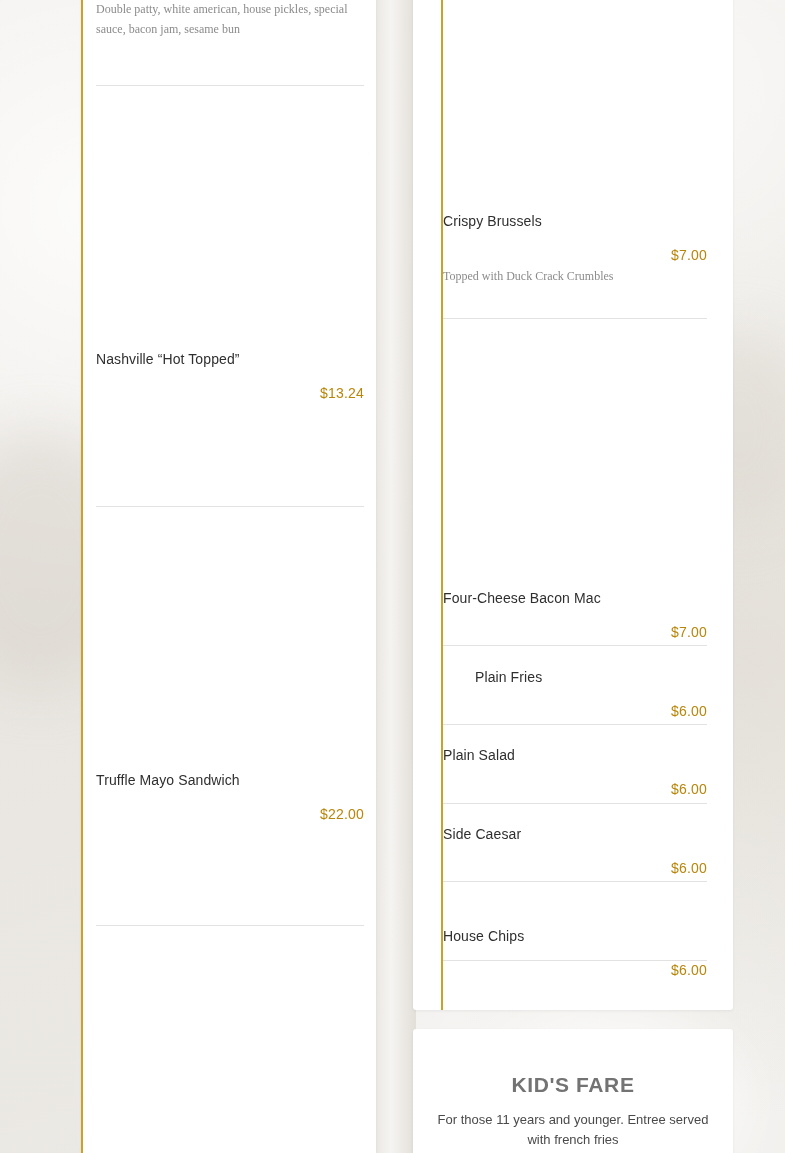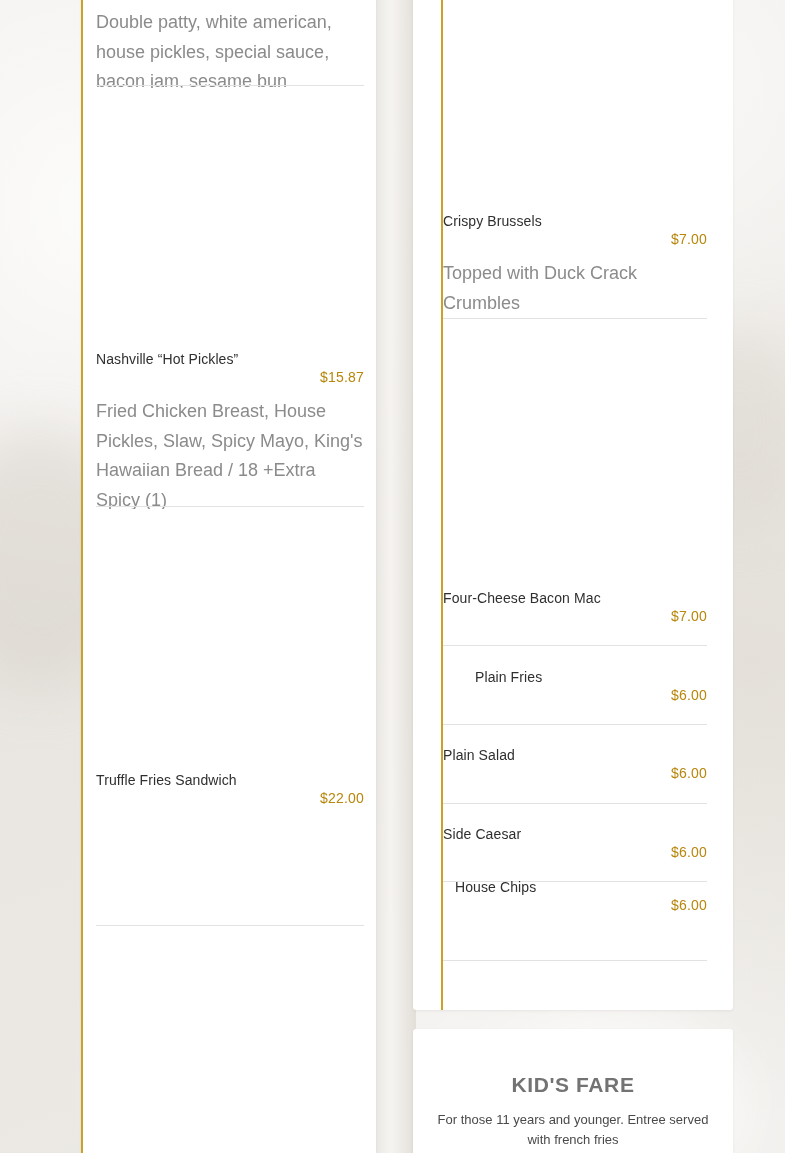--- a/index.html
+++ b/index.html
@@ -101,28 +101,29 @@
   .item-name {
     font-size: 14px;
     color: #2f2f2f;
     line-height: 1.35;
     letter-spacing: 0.1px;
   }
   .item-price {
     font-size: 14px;
     color: #b8860b;
     text-align: right;
-    margin-top: 0;
+    margin-top: 16px;
     letter-spacing: 0.2px;
   }
   .item-desc {
-    font-size: 18px;
+    font-size: 12px;
     color: #8b8b8b;
     line-height: 1.65;
-    margin-top: 12px;
+    margin-top: 4px;
+    font-family: Liberation Serif, serif;
   }
   .divider {
     position: absolute;
     left: 0;
     right: 0;
     border-top: 1px solid #e2e2e2;
   }
   .img-slot {
     position: absolute;
     left: 0;
@@ -168,30 +169,29 @@
   <div class="col-inner">
 
     <div class="item" style="top: 56px;">
       <div class="item-desc">Double patty, white american, house pickles, special sauce, bacon jam, sesame bun</div>
     </div>
     <div class="divider" style="top: 145px;"></div>
 
     <div class="img-slot" style="top: 148px; height: 255px;"></div>
 
     <div class="item" style="top: 410px;">
-      <div class="item-name">Nashville “Hot Pickles”</div>
-      <div class="item-price">$15.87</div>
-      <div class="item-desc">Fried Chicken Breast, House Pickles, Slaw, Spicy Mayo, King's Hawaiian Bread / 18 +Extra Spicy (1)</div>
+      <div class="item-name">Nashville “Hot Topped”</div>
+      <div class="item-price">$13.24</div>
     </div>
     <div class="divider" style="top: 566px;"></div>
 
     <div class="img-slot" style="top: 569px; height: 256px;"></div>
 
     <div class="item" style="top: 831px;">
-      <div class="item-name">Truffle Fries Sandwich</div>
+      <div class="item-name">Truffle Mayo Sandwich</div>
       <div class="item-price">$22.00</div>
     </div>
     <div class="divider" style="top: 985px;"></div>
 
     <div class="img-slot" style="top: 988px; height: 227px;"></div>
 
   </div>
 </div>
 
 <div class="card card-right">
@@ -225,21 +225,21 @@
       <div class="item-price">$6.00</div>
     </div>
     <div class="divider" style="top: 963px;"></div>
 
     <div class="item" style="top: 985px;">
       <div class="item-name">Side Caesar</div>
       <div class="item-price">$6.00</div>
     </div>
     <div class="divider" style="top: 1041px;"></div>
 
-    <div class="item" style="top: 1038px; padding-left: 12px;">
+    <div class="item" style="top: 1087px;">
       <div class="item-name">House Chips</div>
       <div class="item-price">$6.00</div>
     </div>
     <div class="divider" style="top: 1120px;"></div>
 
   </div>
 </div>
 
 <div class="card card-kids">
   <div class="kids-title">KID'S FARE</div>

